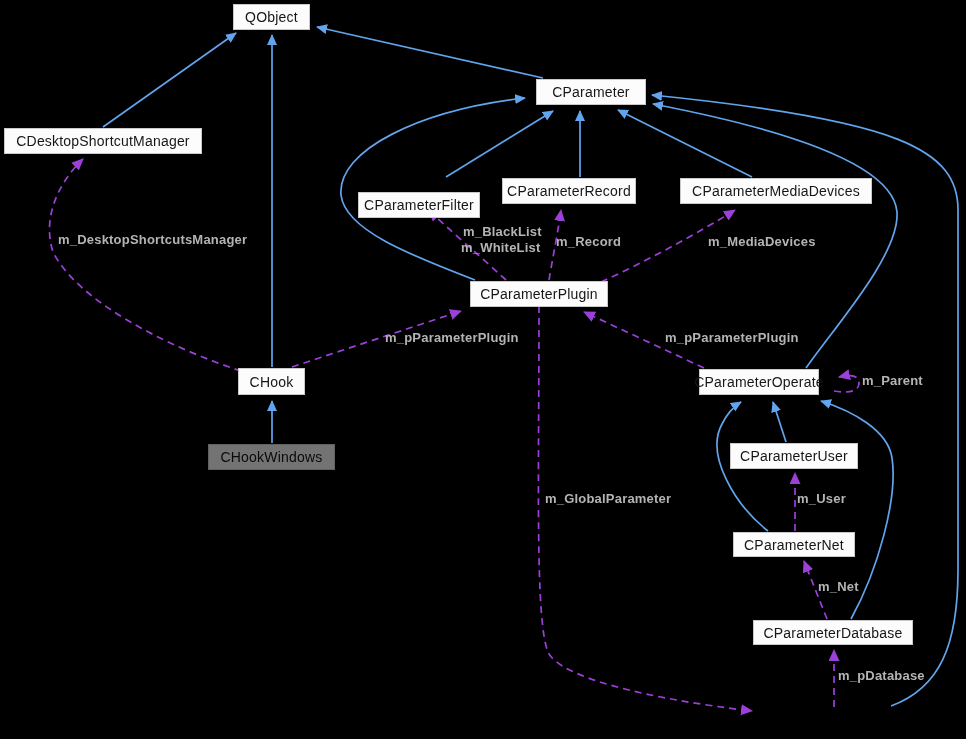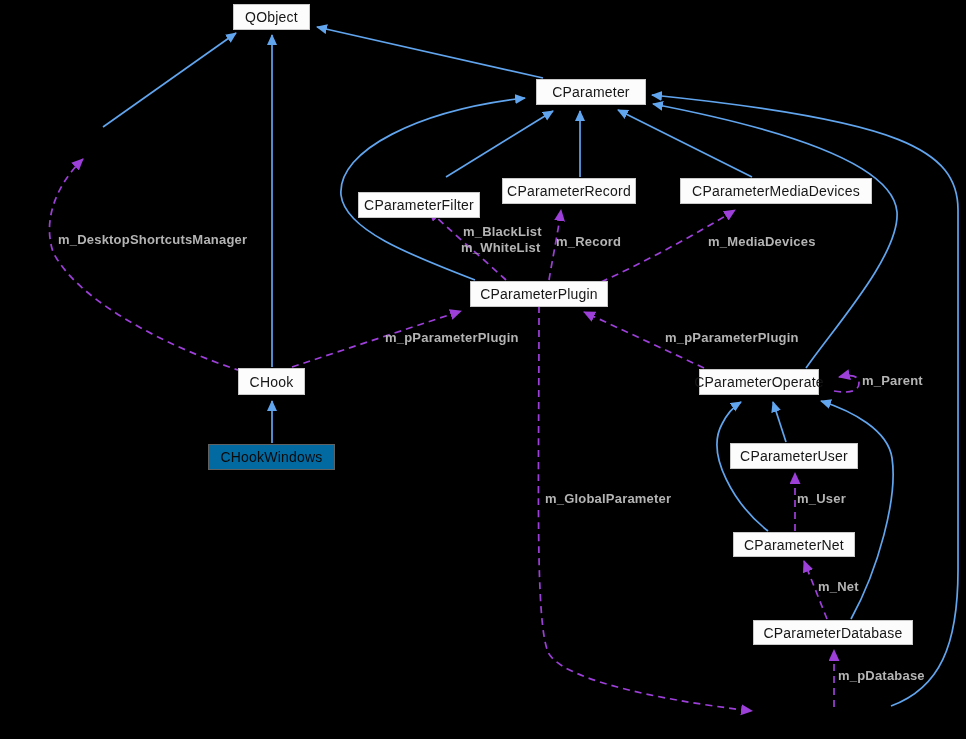--- a/index.html
+++ b/index.html
@@ -7,21 +7,21 @@
     position:relative;width:966px;height:739px;background:#000000;
     font-family:"Liberation Sans","DejaVu Sans",sans-serif;overflow:hidden;
   }
   #edges{position:absolute;left:0;top:0;width:966px;height:739px;}
   .node{
     position:absolute;box-sizing:border-box;
     background:#fcfcfc;border:1.5px solid #c9c9c9;color:#161616;
     display:flex;align-items:center;justify-content:center;
     font-size:14px;letter-spacing:.2px;white-space:nowrap;cursor:pointer;text-align:right;
   }
-  .node.hl{background:#0369a1;border-color:#616161;color:#0a0a0a;}
+  .node.hl{background:#737373;border-color:#616161;color:#0a0a0a;}
   .elabel{
     position:absolute;color:#b4b4b4;font-size:13px;font-weight:600;
     white-space:nowrap;letter-spacing:.2px;
   }
 </style>
 </head>
 <body>
 
 <div id="canvas">
 
@@ -60,20 +60,21 @@
       <path d="M 549,280 C 553,256 558,232 561,210" marker-end="url(#ap)"></path>
       <path d="M 601,282 C 645,262 700,232 735,210" marker-end="url(#ap)"></path>
       <path d="M 539,306 C 539,480 535,620 548,652 C 560,678 650,699 752,711" marker-end="url(#ap)"></path>
       <path d="M 795,531 L 795,473" marker-end="url(#ap)"></path>
       <path d="M 827,619 L 804,561" marker-end="url(#ap)"></path>
       <path d="M 834,707 L 834,650" marker-end="url(#ap)"></path>
     </g>
   </svg>
 
   <div class="node" style="left:233px;top:4px;width:77px;height:26px">QObject</div>
+  <div class="node" style="left:4px;top:128px;width:198px;height:26px">CDesktopShortcutManager</div>
   <div class="node" style="left:536px;top:79px;width:110px;height:26px">CParameter</div>
   <div class="node" style="left:358px;top:192px;width:122px;height:26px">CParameterFilter</div>
   <div class="node" style="left:502px;top:178px;width:134px;height:26px">CParameterRecord</div>
   <div class="node" style="left:470px;top:281px;width:138px;height:26px">CParameterPlugin</div>
   <div class="node" style="left:680px;top:178px;width:192px;height:26px">CParameterMediaDevices</div>
   <div class="node" style="left:238px;top:368px;width:67px;height:27px">CHook</div>
   <div class="node" style="left:699px;top:369px;width:120px;height:26px">CParameterOperate</div>
   <div class="node hl" style="left:208px;top:444px;width:127px;height:26px">CHookWindows</div>
   <div class="node" style="left:730px;top:443px;width:128px;height:26px">CParameterUser</div>
   <div class="node" style="left:733px;top:532px;width:122px;height:25px">CParameterNet</div>

